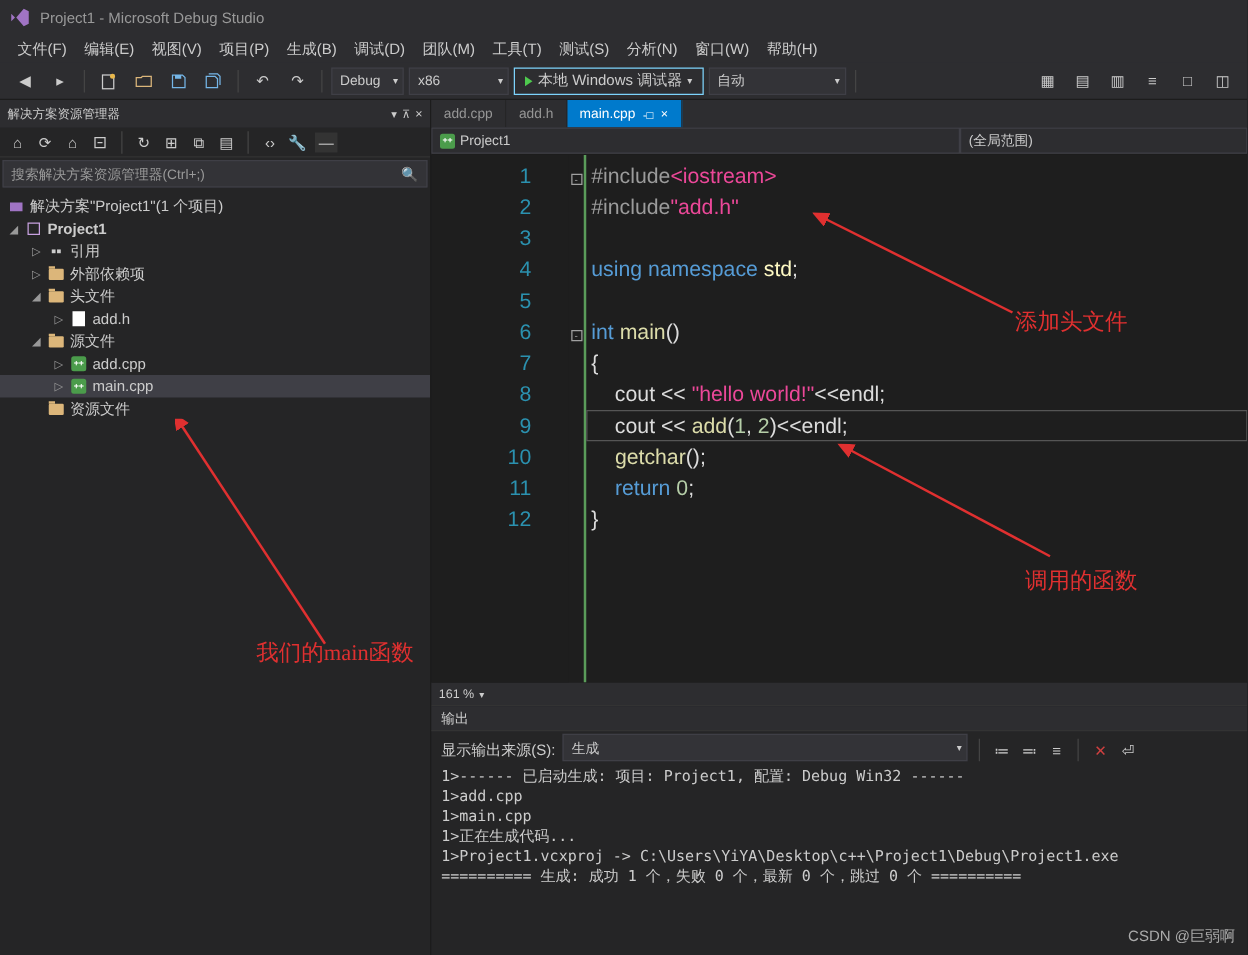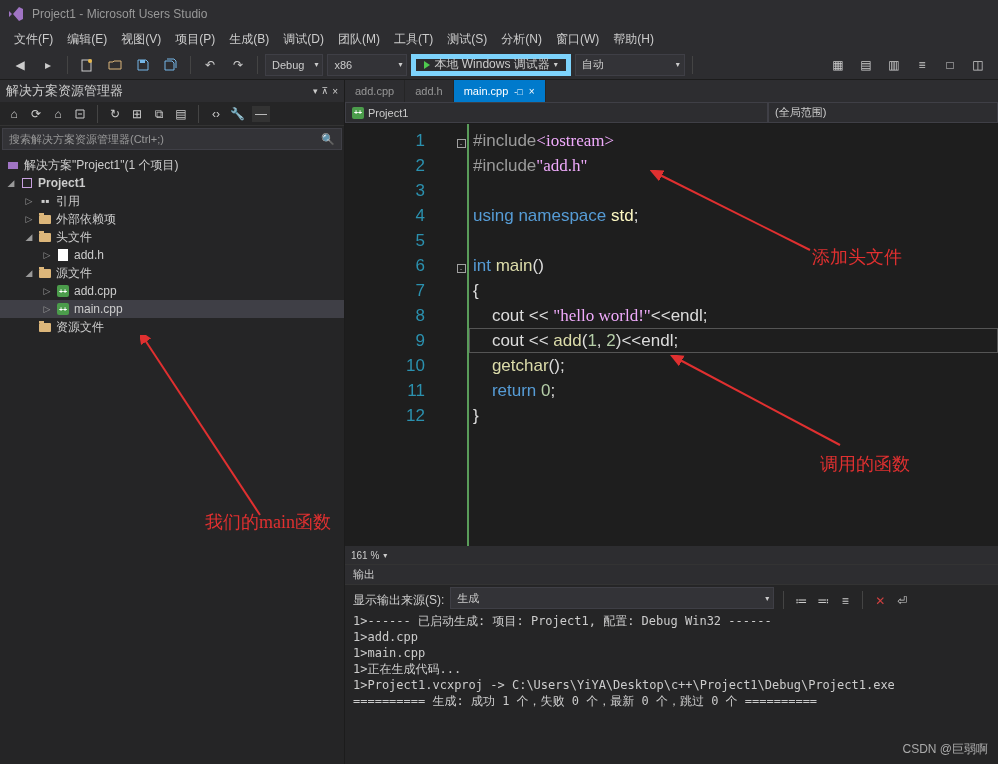--- a/index.html
+++ b/index.html
@@ -7,26 +7,26 @@
 .titlebar { height:28px; background:#2d2d30; display:flex; align-items:center; padding:0 8px; gap:8px; }
 .vs-logo { width:16px; height:16px; fill:#a074c4; }
 .title { color:#999; font-size:12px; }
 .menubar { height:22px; display:flex; align-items:center; padding:0 8px; gap:2px; }
 .menubar span { padding:2px 6px; color:#ccc; cursor:pointer; }
 .toolbar { height:30px; background:#2d2d30; border-bottom:1px solid #1c1c1c; display:flex; align-items:center; padding:0 8px; gap:4px; }
 .tb-btn { width:24px; height:22px; display:flex; align-items:center; justify-content:center; cursor:pointer; fill:#ccc; }
 .tb-sep { width:1px; height:18px; background:#444; margin:0 3px; }
 .tb-combo { height:22px; background:#333337; border:1px solid #3f3f46; padding:0 18px 0 6px; color:#ccc; font-size:11px; display:flex; align-items:center; position:relative; cursor:pointer; }
 .tb-combo::after { content:"▾"; position:absolute; right:4px; font-size:8px; }
-.run-btn { display:flex; align-items:center; gap:4px; padding:0 8px; height:22px; border:5px solid #7dd3fc; cursor:pointer; }
+.run-btn { display:flex; align-items:center; gap:4px; padding:0 8px; height:22px; border:1px solid #7dd3fc; cursor:pointer; }
 .play-icon { width:0; height:0; border-left:6px solid #4ec94e; border-top:4px solid transparent; border-bottom:4px solid transparent; }
 .main { display:flex; height:calc(100% - 80px); }
 .side { width:345px; background:#252526; border-right:1px solid #1c1c1c; display:flex; flex-direction:column; }
 .side-header { height:22px; background:#2d2d30; display:flex; align-items:center; padding:0 6px; justify-content:space-between; }
-.side-title { color:#ccc; font-size:13px; }
+.side-title { color:#ccc; font-size:10px; }
 .side-icons { display:flex; gap:4px; }
 .side-toolbar { height:24px; display:flex; align-items:center; padding:0 6px; gap:6px; border-bottom:1px solid #333; }
 .side-ico { width:16px; height:16px; display:flex; align-items:center; justify-content:center; cursor:pointer; fill:#ccc; }
 .side-search { height:22px; background:#333337; border:1px solid #3f3f46; margin:2px; display:flex; align-items:center; padding:0 6px; color:#999; font-size:11px; justify-content:space-between; }
 .tree { flex:1; padding:4px 0; overflow:auto; position:relative; }
 .tree-row { display:flex; align-items:center; height:18px; padding:0 4px; cursor:pointer; gap:4px; }
 .tree-row.sel { background:#3f3f46; }
 .tree-row .arrow { width:10px; font-size:9px; color:#999; text-align:center; }
 .tree-row .ico { width:14px; height:14px; display:inline-flex; align-items:center; justify-content:center; }
 .sln-ico { fill:#a074c4; }
@@ -42,38 +42,38 @@
 .tab .pin { font-size:9px; }
 .tab .x { font-size:10px; }
 .nav-bar { height:22px; display:flex; background:#2d2d30; border-bottom:1px solid #1c1c1c; }
 .nav-combo { flex:1; border:1px solid #3f3f46; padding:0 6px; display:flex; align-items:center; font-size:11px; color:#ccc; gap:4px; cursor:pointer; }
 .editor { flex:1; display:flex; background:#1e1e1e; font-family:Consolas,"SimSun",monospace; font-size:17px; position:relative; overflow:hidden; }
 .gutter { width:110px; background:#1e1e1e; text-align:right; padding:4px 30px 4px 0; color:#2b91af; line-height:25px; }
 .fold-col { width:14px; padding:4px 0; line-height:25px; color:#a0a0a0; text-align:center; border-right:2px solid #5a9c5a; }
 .fold-col .box { display:inline-block; width:9px; height:9px; border:1px solid #a0a0a0; font-size:8px; line-height:7px; text-align:center; }
 .code { flex:1; padding:4px 0 4px 4px; line-height:25px; white-space:pre; color:#dcdcdc; position:relative; }
 .code .hl-line { position:absolute; left:0; right:0; height:25px; border:1px solid #555; top:204px; }
-.kw { color:#569cd6; } .str { color:#f0abfc;font-family:Liberation Serif, serif; } .pp { color:#9b9b9b; } .tp { color:#fef9c3; } .fn { color:#dcdcaa; } .num { color:#b5cea8; }
+.kw { color:#569cd6; } .str { color:#ec4899; } .pp { color:#9b9b9b; } .tp { color:#fef9c3; } .fn { color:#dcdcaa; } .num { color:#b5cea8; }
 .zoom-bar { height:18px; background:#2d2d30; display:flex; align-items:center; padding:0 6px; font-size:10px; color:#ccc; gap:4px; }
 .output-panel { height:200px; border-top:1px solid #333; display:flex; flex-direction:column; background:#252526; }
 .out-hdr { height:20px; background:#2d2d30; padding:0 8px; display:flex; align-items:center; font-size:11px; border-bottom:1px solid #333; }
 .out-tb { height:24px; display:flex; align-items:flex-end; padding:0 8px; gap:6px; }
 .out-text { flex:1; padding:4px 8px; font-family:SimSun,monospace; font-size:12px; color:#ccc; white-space:pre; line-height:16px; overflow:auto; }
 .annotation { position:absolute; color:#e03030; font-size:18px; font-family:SimSun; pointer-events:none; }
 .arrow-svg { position:absolute; pointer-events:none; }
 .watermark { position:absolute; bottom:6px; right:10px; color:#aaa; font-size:12px; }
 </style>
 </head>
 <body>
 
 <div class="titlebar">
   <svg class="vs-logo" viewBox="0 0 16 16">
       <path d="M11 1l-6 7 6 7 4-2V3l-4-2zM1 5l3 3-3 3V5z"></path>
     </svg>
-  <span class="title">Project1 - Microsoft Users Studio</span>
+  <span class="title">Project1 - Microsoft Debug Studio</span>
 </div>
 
 <div class="menubar">
   <span>文件(F)</span>
   <span>编辑(E)</span>
   <span>视图(V)</span>
   <span>项目(P)</span>
   <span>生成(B)</span>
   <span>调试(D)</span>
   <span>团队(M)</span>

